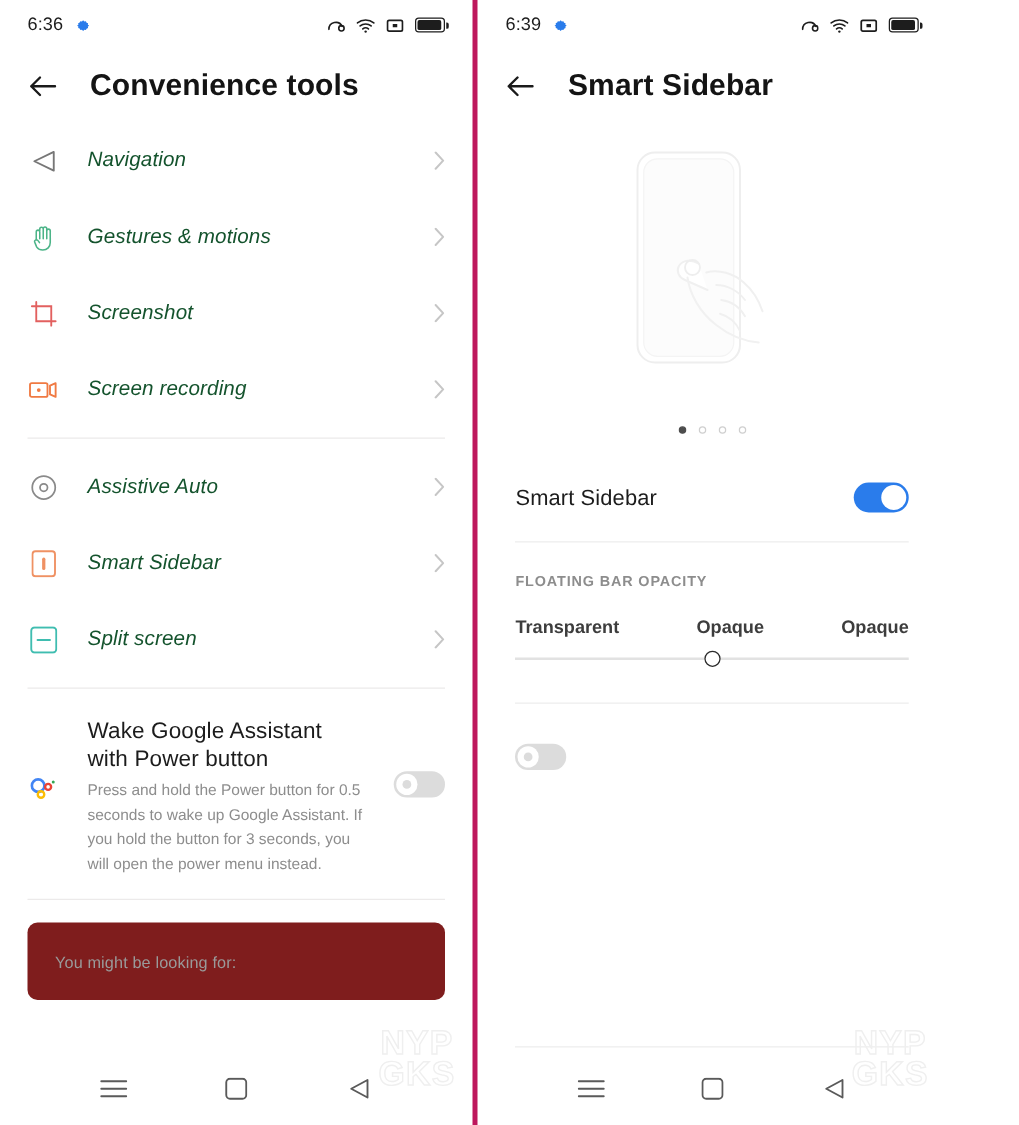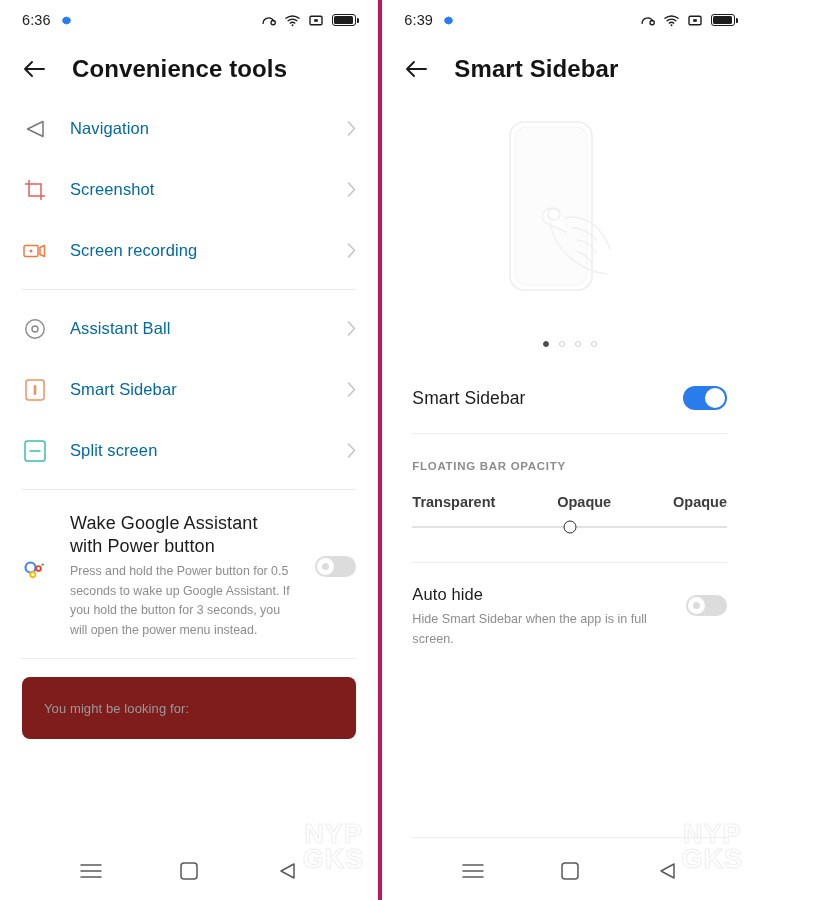--- a/index.html
+++ b/index.html
@@ -38,21 +38,21 @@
   .back-arrow { width: 24px; height: 20px; flex: none; }
   .appbar-title { font-size: 24px; font-weight: bold; color: #141414; letter-spacing: .1px; }
 
   
   .list { padding: 0 22px; }
   .row {
     display: flex; align-items: center; height: 61px; gap: 22px;
     position: relative;
   }
   .row-icon { width: 26px; height: 26px; flex: none; display:flex; align-items:center; justify-content:center; }
-  .row-label { font-size: 16.5px; color: #0369a1; flex: 1; letter-spacing: .1px; }
+  .row-label { font-size: 16.5px; color: #14532d; flex: 1; letter-spacing: .1px; font-style: italic; }
   .chev { width: 9px; height: 15px; flex: none; }
   .divider { height: 1px; background: #eceaea; margin: 8px 0 8px 0; }
 
   
   .assistant-row { display: flex; align-items: flex-start; padding: 14px 0 10px 0; gap: 22px; }
   .assistant-icon { width: 26px; flex: none; padding-top: 46px; }
   .assistant-text { flex: 1; }
   .assistant-title { font-size: 18px; color: #1c1c1c; line-height: 23px; letter-spacing: .1px; }
   .assistant-desc { font-size: 12.4px; color: #8d8d8d; line-height: 19.5px; margin-top: 4px; }
   .toggle-wrap { flex: none; padding-top: 44px; }
@@ -184,20 +184,31 @@
           <svg width="22" height="20" viewBox="0 0 22 20">
               <path d="M19 2.5L3.5 10 19 17.5z" fill="none" stroke="#777" stroke-width="1.5" stroke-linejoin="round"></path>
             </svg>
         </span>
         <span class="row-label">Navigation</span>
         <svg class="chev" viewBox="0 0 9 15">
             <path d="M1.5 1l6 6.5-6 6.5" fill="none" stroke="#c6c6c6" stroke-width="1.6" stroke-linecap="round" stroke-linejoin="round"></path>
           </svg>
       </div>
 
+      <div class="row">
+        <span class="row-icon">
+          <svg width="20" height="22" viewBox="0 0 20 22">
+            <path d="M4 13V6.5a1.4 1.4 0 012.8 0V12m0-6.5V4.2a1.4 1.4 0 012.8 0V12m0-8a1.4 1.4 0 012.8 0v8m0-6.3a1.4 1.4 0 012.8 0V15c0 3.5-2.4 6-6 6-2.2 0-3.6-.7-4.8-2.3L3 15.3c-.7-1-.3-2 .6-2.4.7-.3 1.5 0 2 .8l1 1.4" fill="none" stroke="#4cb488" stroke-width="1.25" stroke-linecap="round" stroke-linejoin="round"></path>
+          </svg>
+        </span>
+        <span class="row-label">Gestures &amp; motions</span>
+        <svg class="chev" viewBox="0 0 9 15">
+            <path d="M1.5 1l6 6.5-6 6.5" fill="none" stroke="#c6c6c6" stroke-width="1.6" stroke-linecap="round" stroke-linejoin="round"></path>
+          </svg>
+      </div>
 
       <div class="row">
         <span class="row-icon">
           <svg width="22" height="22" viewBox="0 0 22 22">
             <path d="M5 1.5v15.5h15.5" fill="none" stroke="#e2605f" stroke-width="1.5" stroke-linecap="round"></path>
             <path d="M1.5 5H17v15.5" fill="none" stroke="#e2605f" stroke-width="1.5" stroke-linecap="round"></path>
           </svg>
         </span>
         <span class="row-label">Screenshot</span>
         <svg class="chev" viewBox="0 0 9 15">
@@ -221,21 +232,21 @@
 
       <div class="divider"></div>
 
       <div class="row">
         <span class="row-icon">
           <svg width="22" height="22" viewBox="0 0 22 22">
             <circle cx="11" cy="11" r="9.2" fill="none" stroke="#8a8a8a" stroke-width="1.4"></circle>
             <circle cx="11" cy="11" r="3" fill="none" stroke="#8a8a8a" stroke-width="1.4"></circle>
           </svg>
         </span>
-        <span class="row-label">Assistant Ball</span>
+        <span class="row-label">Assistive Auto</span>
         <svg class="chev" viewBox="0 0 9 15">
             <path d="M1.5 1l6 6.5-6 6.5" fill="none" stroke="#c6c6c6" stroke-width="1.6" stroke-linecap="round" stroke-linejoin="round"></path>
           </svg>
       </div>
 
       <div class="row">
         <span class="row-icon">
           <svg width="20" height="22" viewBox="0 0 20 22">
             <rect x="1" y="1" width="18" height="20" rx="2.4" fill="none" stroke="#ef9163" stroke-width="1.5"></rect>
             <rect x="8.7" y="6" width="2.6" height="10" rx="1.3" fill="#ef9163"></rect>
@@ -393,24 +404,20 @@
       <div class="slider-track">
         <span class="slider-thumb"></span>
       </div>
     </div>
 
     <div style="padding-top:34px">
         <div class="hr"></div>
       </div>
 
     <div class="autohide-row">
-      <span>
-        <span class="autohide-title" style="display:block">Auto hide</span>
-        <span class="autohide-desc" style="display:block">Hide Smart Sidebar when the app is in full screen.</span>
-      </span>
       <span class="autohide-toggle">
         <span class="toggle off">
             <span class="knob"></span>
           </span>
       </span>
     </div>
 
     <div style="position:absolute;left:30px;right:30px;bottom:62px;height:1px;background:#ededed;"></div>
 
     <div class="watermark">

